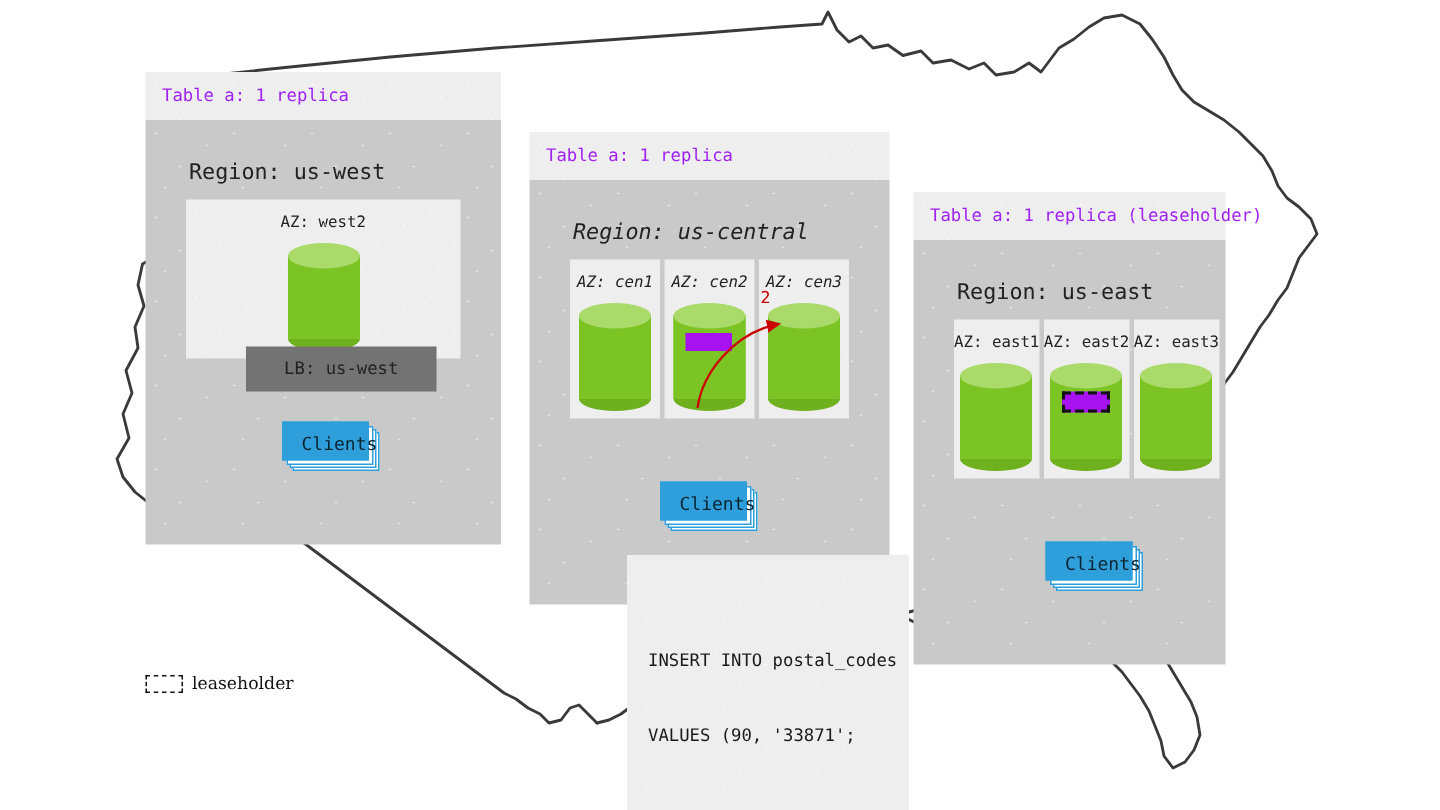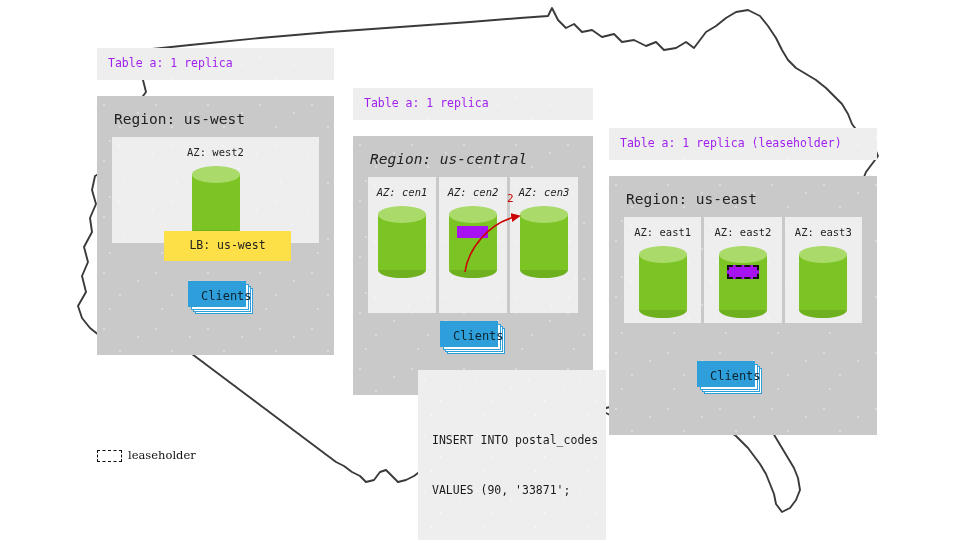--- a/index.html
+++ b/index.html
@@ -21,23 +21,22 @@
     background:#eeeeee;
     color:#a020f0;
     font-size:11.5px;
     line-height:1;
     padding:10px 11px 10px 11px;
     letter-spacing:0px;
     white-space:nowrap;
   }
   .panel-body{
     background:#c9c9c9;
-    padding:4px;
+    padding:16px;
     position:relative;
-    margin-top:16px;
   }
   .region-title{
     color:#222222;
     font-size:14.5px;
     padding:12px 13px 11px 13px;
     line-height:1;
     white-space:nowrap;
   }
   .az-row{
     display:flex;
@@ -81,21 +80,21 @@
     z-index:4;
   }
   .replica.leaseholder{
     border:2px dashed #111111;
     box-sizing:border-box;
   }
 
   
   .lb-box{
     position:absolute;
-    background:#fde047;
+    background:#737373;
     font-size:11.5px;
     color:#222;
     text-align:center;
     line-height:1;
     padding:9px 12px;
     white-space:nowrap;
     z-index:6;
   }
 
   
@@ -278,21 +277,21 @@
   </div>
 
   <div class="region-panel" style="left:353px;top:88px;width:240px;">
     <div class="panel-header">
       <span>Table a: 1 replica</span>
       <div class="speckle"></div>
     </div>
     <div class="panel-body" style="height:251px;font-style:italic;">
       <div class="speckle"></div>
       <div class="region-title">Region: us-central</div>
-      <div class="az-row" style="height:136px;">
+      <div class="az-row" style="height:106px;">
 
         <div class="az-box">
           <div class="speckle"></div>
           <div class="az-label">AZ: cen1</div>
           <div class="cyl-wrap" style="width:48px;height:70px;">
             <div class="cyl-body" style="top:8px;width:48px;height:56px;"></div>
             <div class="cyl-bottom-shade" style="top:56px;width:48px;height:16px;"></div>
             <div class="cyl-body" style="top:8px;width:48px;height:56px;"></div>
             <div class="cyl-top" style="width:48px;height:17px;"></div>
           </div>
@@ -329,21 +328,21 @@
     <div class="card shadow2" style="left:5px;top:5px;width:58px;height:26px;"></div>
     <div class="card shadow1" style="left:3px;top:3px;width:58px;height:26px;"></div>
     <div class="card front" style="width:58px;height:26px;">Clients</div>
   </div>
   <div class="sql-box" style="left:418px;top:370px;width:160px;">
     <div class="speckle"></div>
     <div>INSERT INTO postal_codes</div>
     <div>VALUES (90, '33871';</div>
   </div>
 
-  <div class="region-panel" style="left:609px;top:128px;width:268px;">
+  <div class="region-panel" style="left:609px;top:128px;width:208px;">
     <div class="panel-header">
       <span>Table a: 1 replica (leaseholder)</span>
       <div class="speckle"></div>
     </div>
     <div class="panel-body" style="height:251px;">
       <div class="speckle"></div>
       <div class="region-title">Region: us-east</div>
       <div class="az-row" style="height:106px;">
 
         <div class="az-box">

